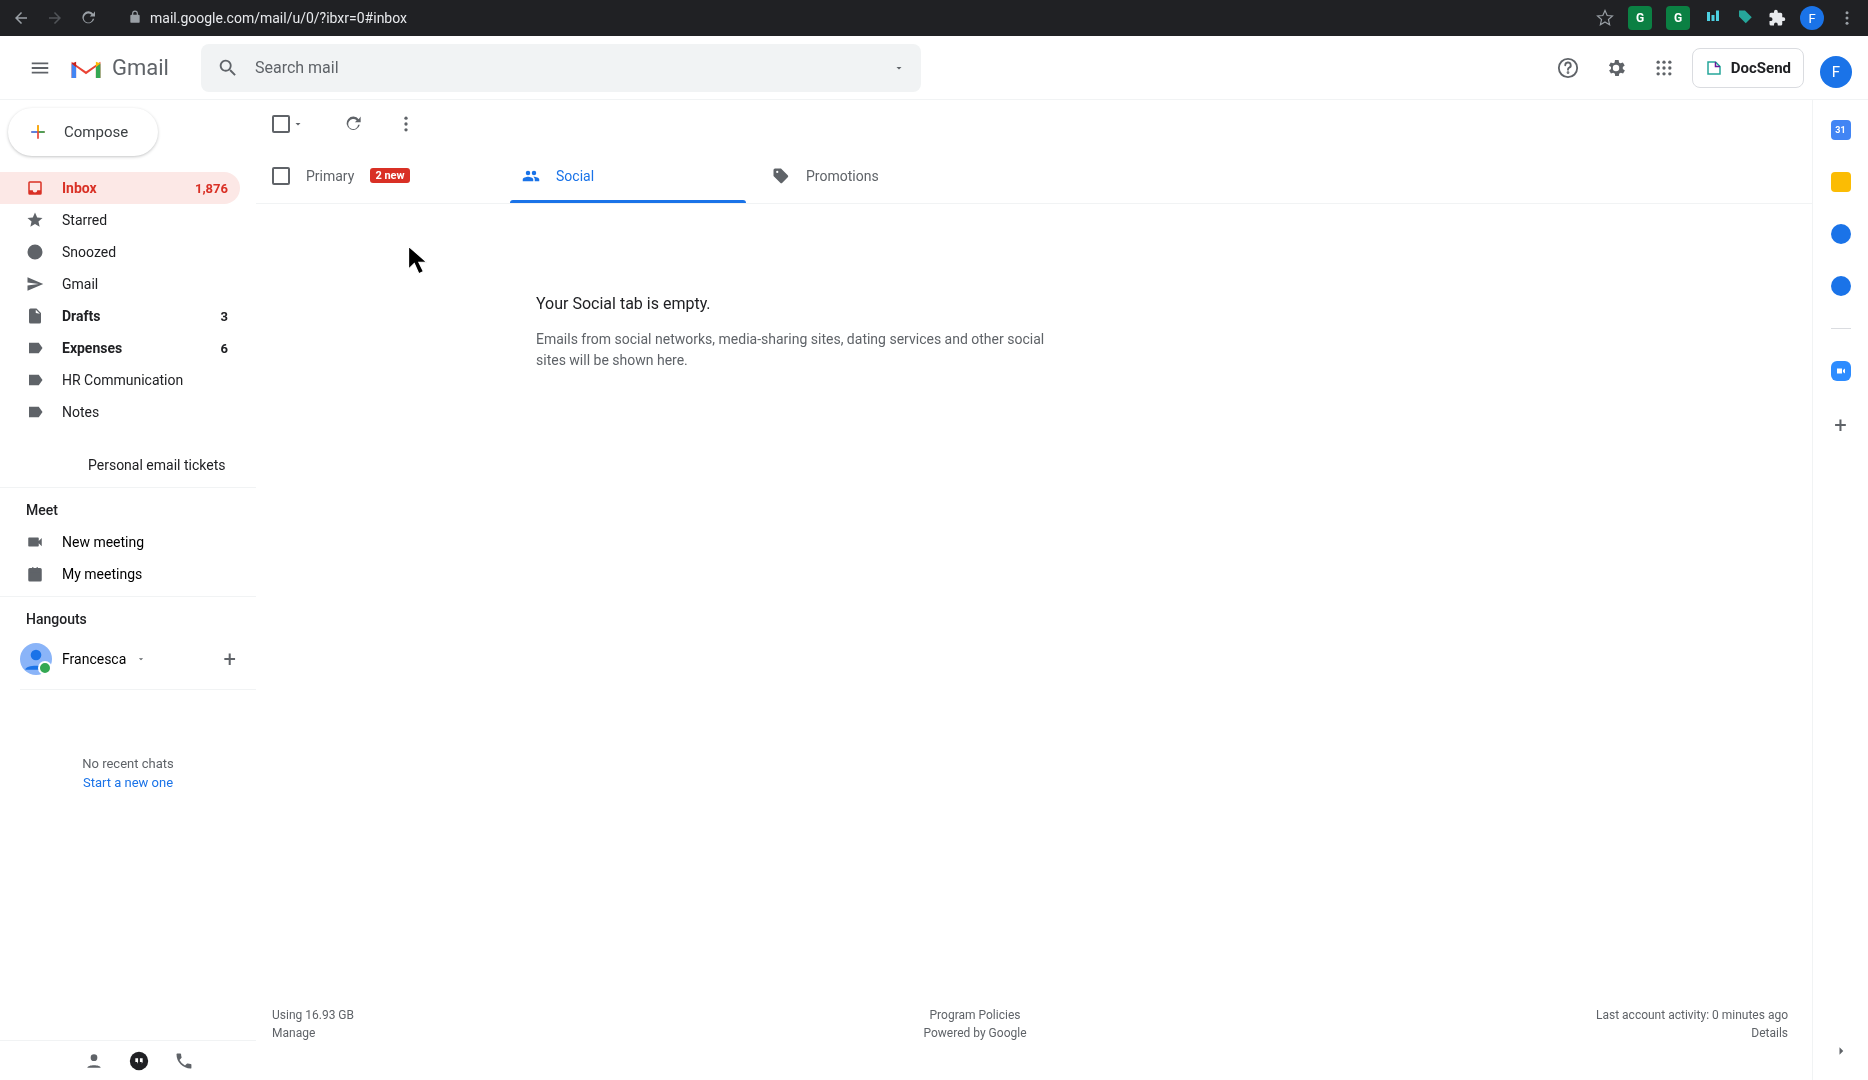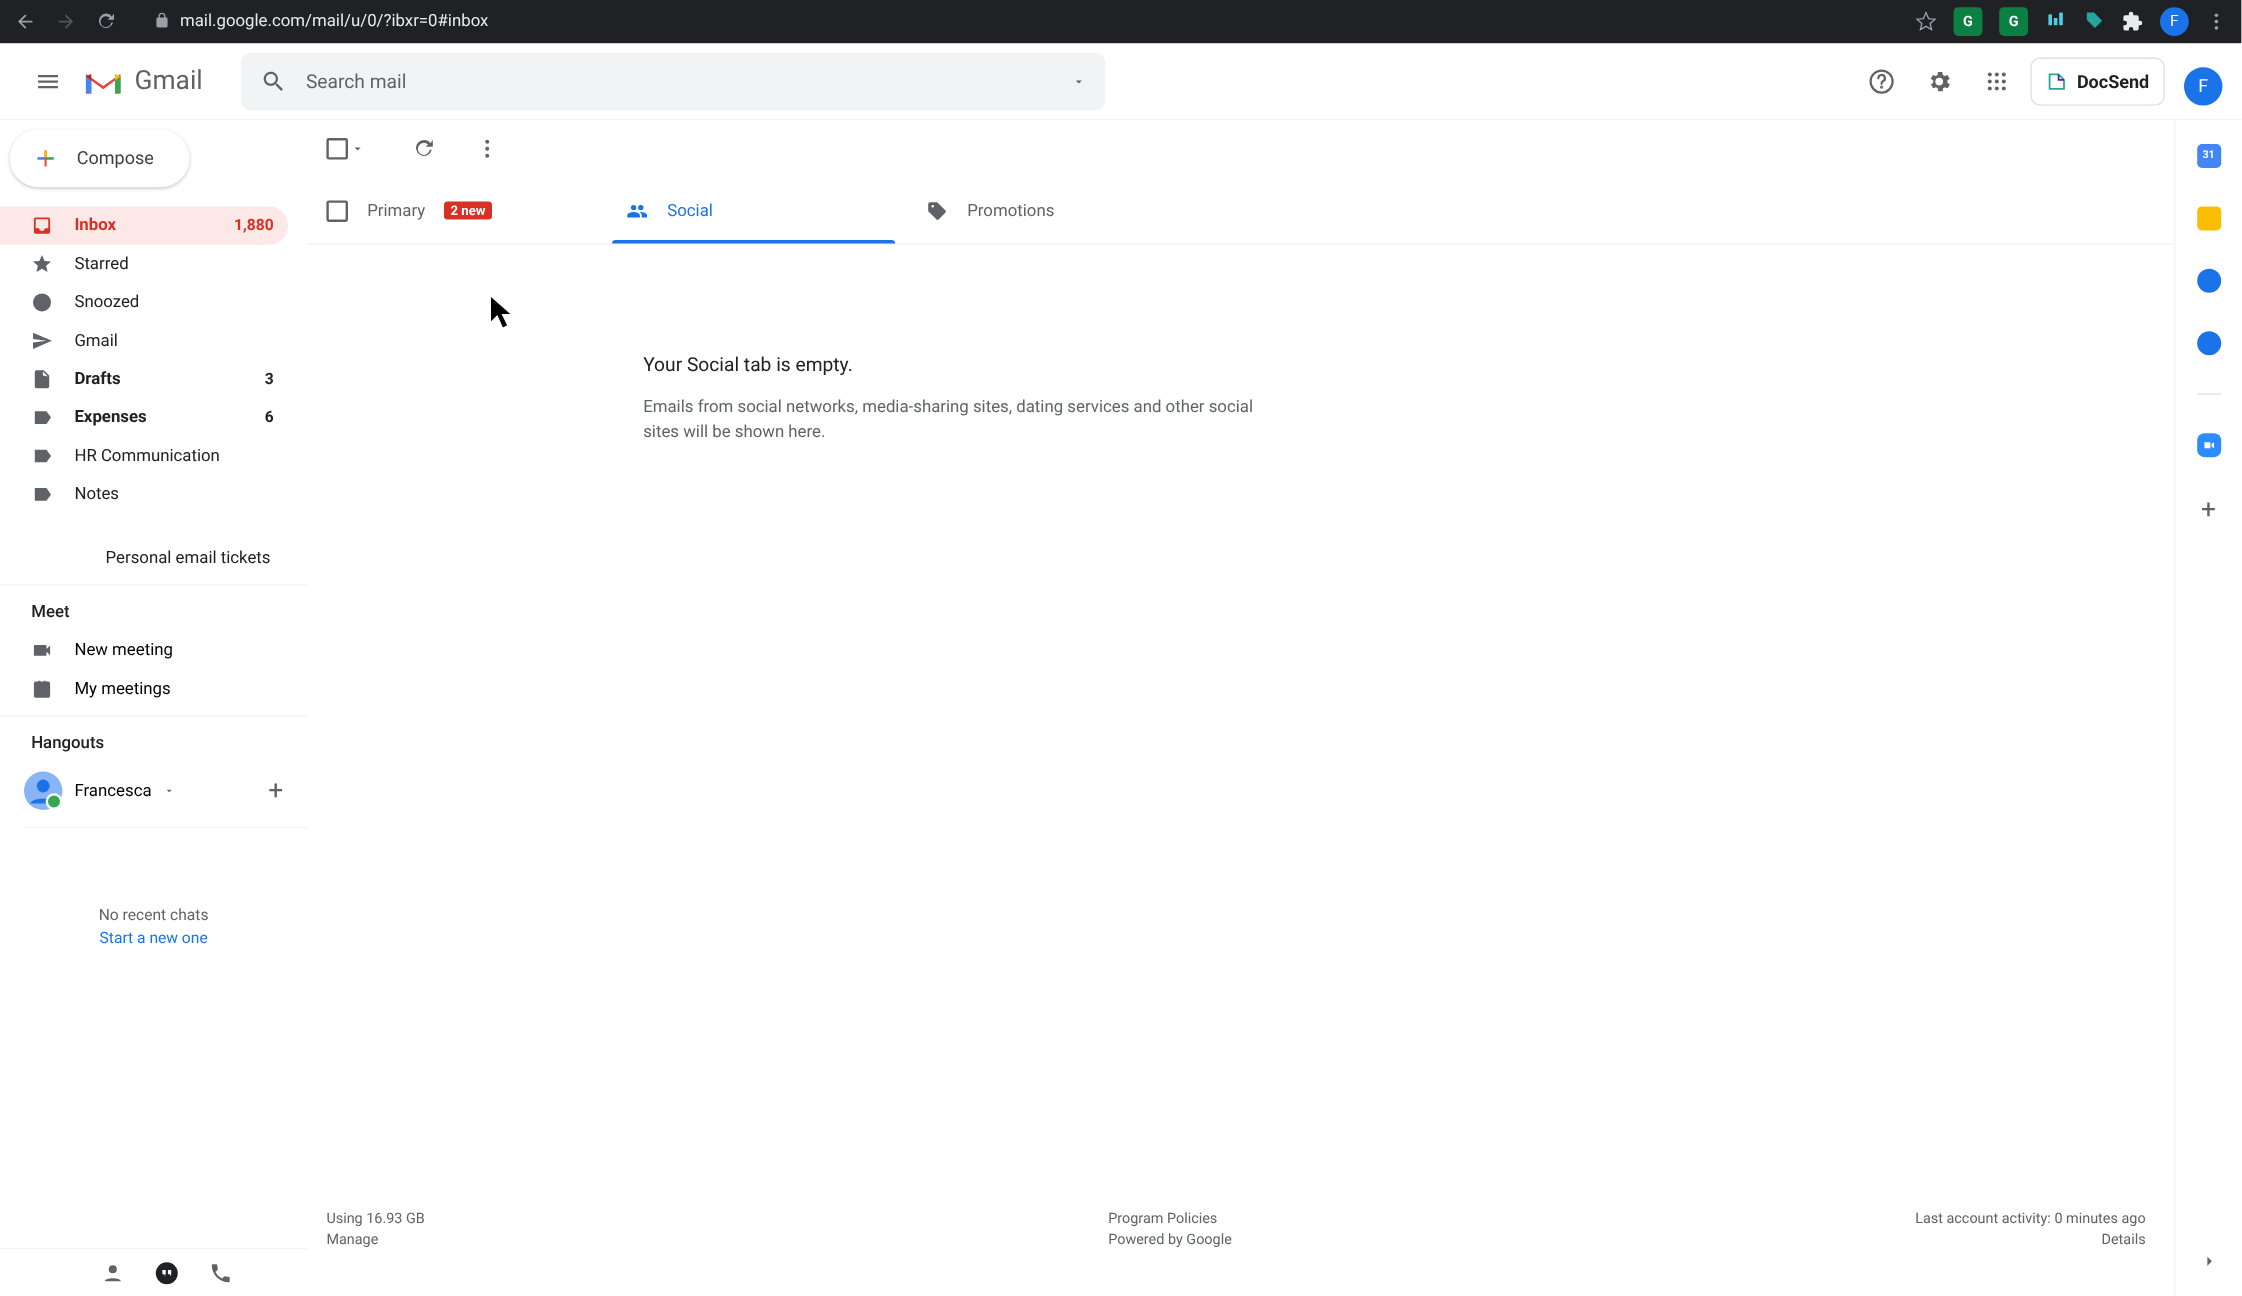--- a/index.html
+++ b/index.html
@@ -77,21 +77,21 @@
 .tab.active .tab-icon { fill: #1a73e8; }
 
 .empty-state { padding: 90px 0 0 280px; max-width: 820px; }
 .empty-title { font-size: 16px; color: #202124; margin-bottom: 16px; }
 .empty-body { font-size: 14px; color: #5f6368; margin-bottom: 18px; line-height: 1.5; max-width: 550px; }
 .empty-link { color: #1a73e8; cursor: pointer; }
 
 .footer { margin-top: auto; display: flex; justify-content: space-between; padding: 12px 24px 40px 16px; font-size: 12px; color: #5f6368; }
 .footer-col { display: flex; flex-direction: column; gap: 4px; }
 .footer-col.right { text-align: right; }
-.footer-col.center { }
+.footer-col.center { text-align: center; }
 
 
 .right-panel { width: 56px; border-left: 1px solid #f1f3f4; display: flex; flex-direction: column; align-items: center; padding-top: 20px; gap: 32px; }
 .panel-icon { width: 20px; height: 20px; cursor: pointer; border-radius: 4px; }
 .panel-divider { width: 20px; border-top: 1px solid #dadce0; }
 .panel-plus { font-size: 22px; color: #5f6368; cursor: pointer; }
 .panel-arrow { margin-top: auto; margin-bottom: 20px; }
 
 .cursor-overlay { position: absolute; left: 406px; top: 244px; width: 28px; height: 32px; }
 </style>
@@ -215,21 +215,21 @@
         <rect x="4" y="11" width="7" height="2" fill="#4285f4"></rect>
       </svg>
       <span>Compose</span>
     </div>
     <div class="nav-list" id="nav-list">
         <div class="nav-item active bold">
           <svg class="nav-icon" viewBox="0 0 24 24">
             <path d="M19 3H5a2 2 0 0 0-2 2v14a2 2 0 0 0 2 2h14a2 2 0 0 0 2-2V5a2 2 0 0 0-2-2zm0 12h-4a3 3 0 0 1-6 0H5V5h14z"></path>
           </svg>
           <span>Inbox</span>
-          <span class="count">1,880</span>
+          <span class="count">1,876</span>
         </div>
         <div class="nav-item">
           <svg class="nav-icon" viewBox="0 0 24 24">
             <path d="M12 17.3l6.2 3.7-1.6-7 5.4-4.7-7.1-.6L12 2 9.1 8.7 2 9.3l5.4 4.7-1.6 7z"></path>
           </svg>
           <span>Starred</span>
         </div>
         <div class="nav-item">
           <svg class="nav-icon" viewBox="0 0 24 24">
             <path d="M12 2a10 10 0 1 0 0 20 10 10 0 0 0 0-20zm1 11h5v-2h-4V6h-2v7z"></path>

